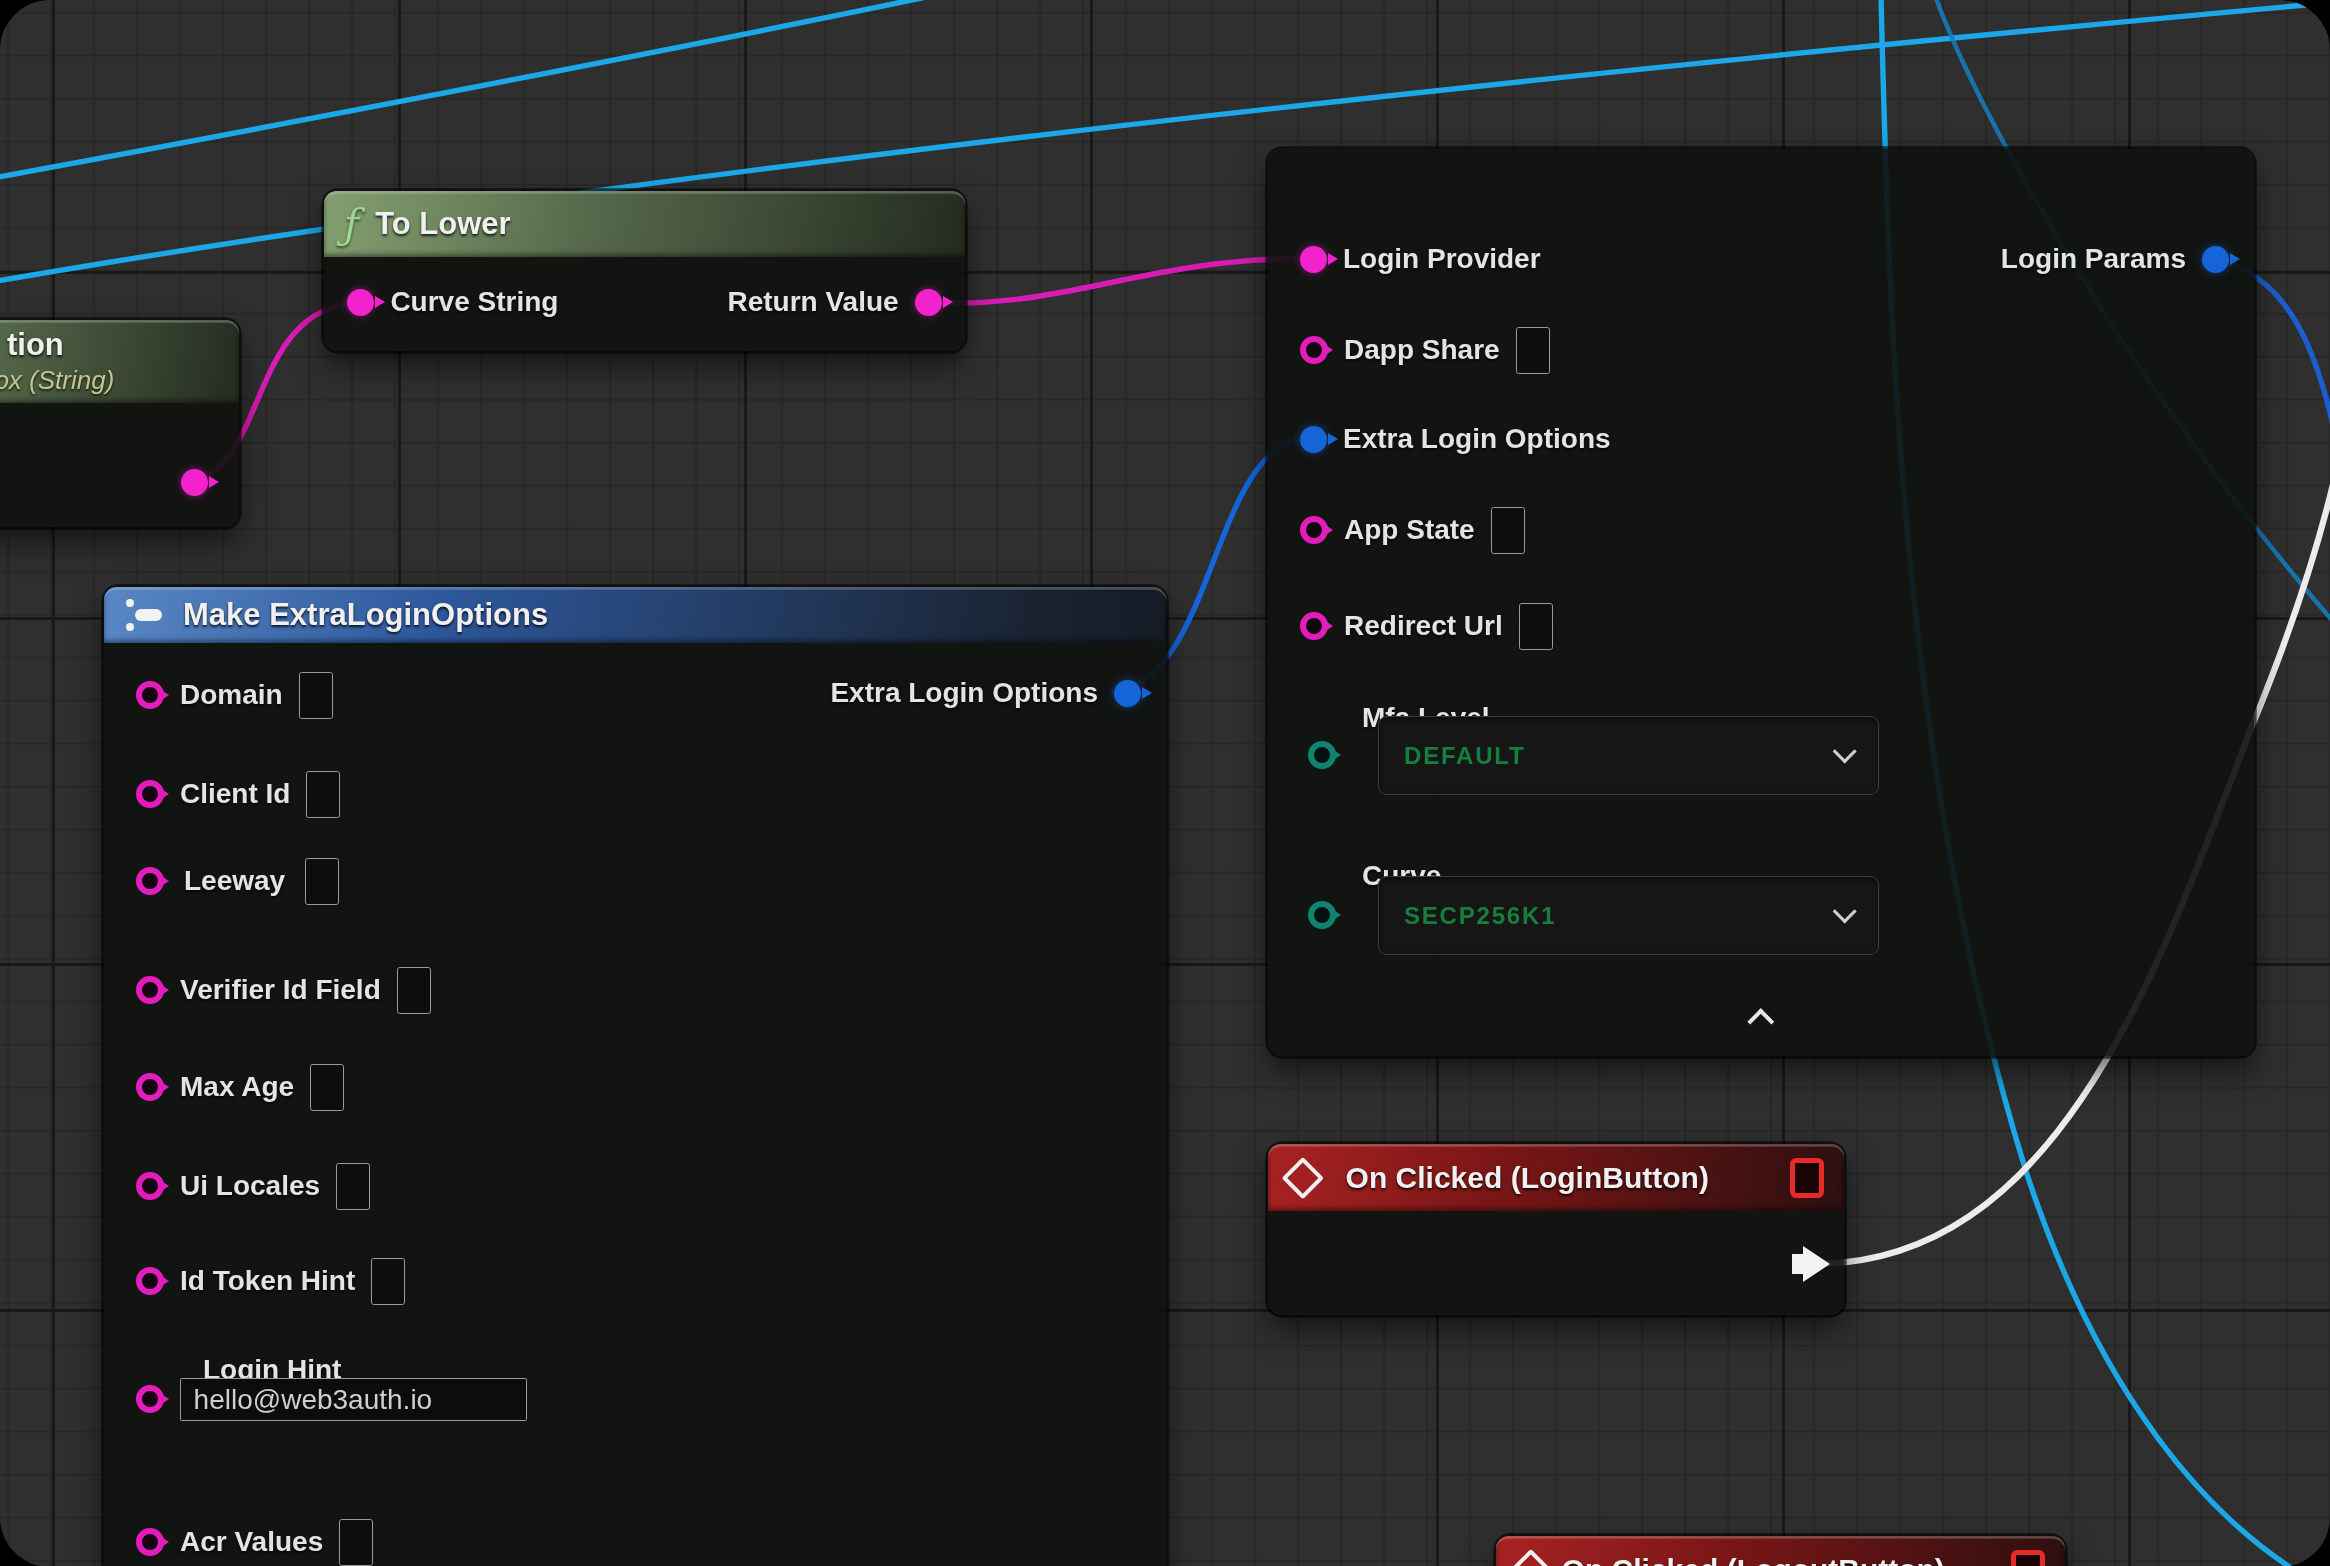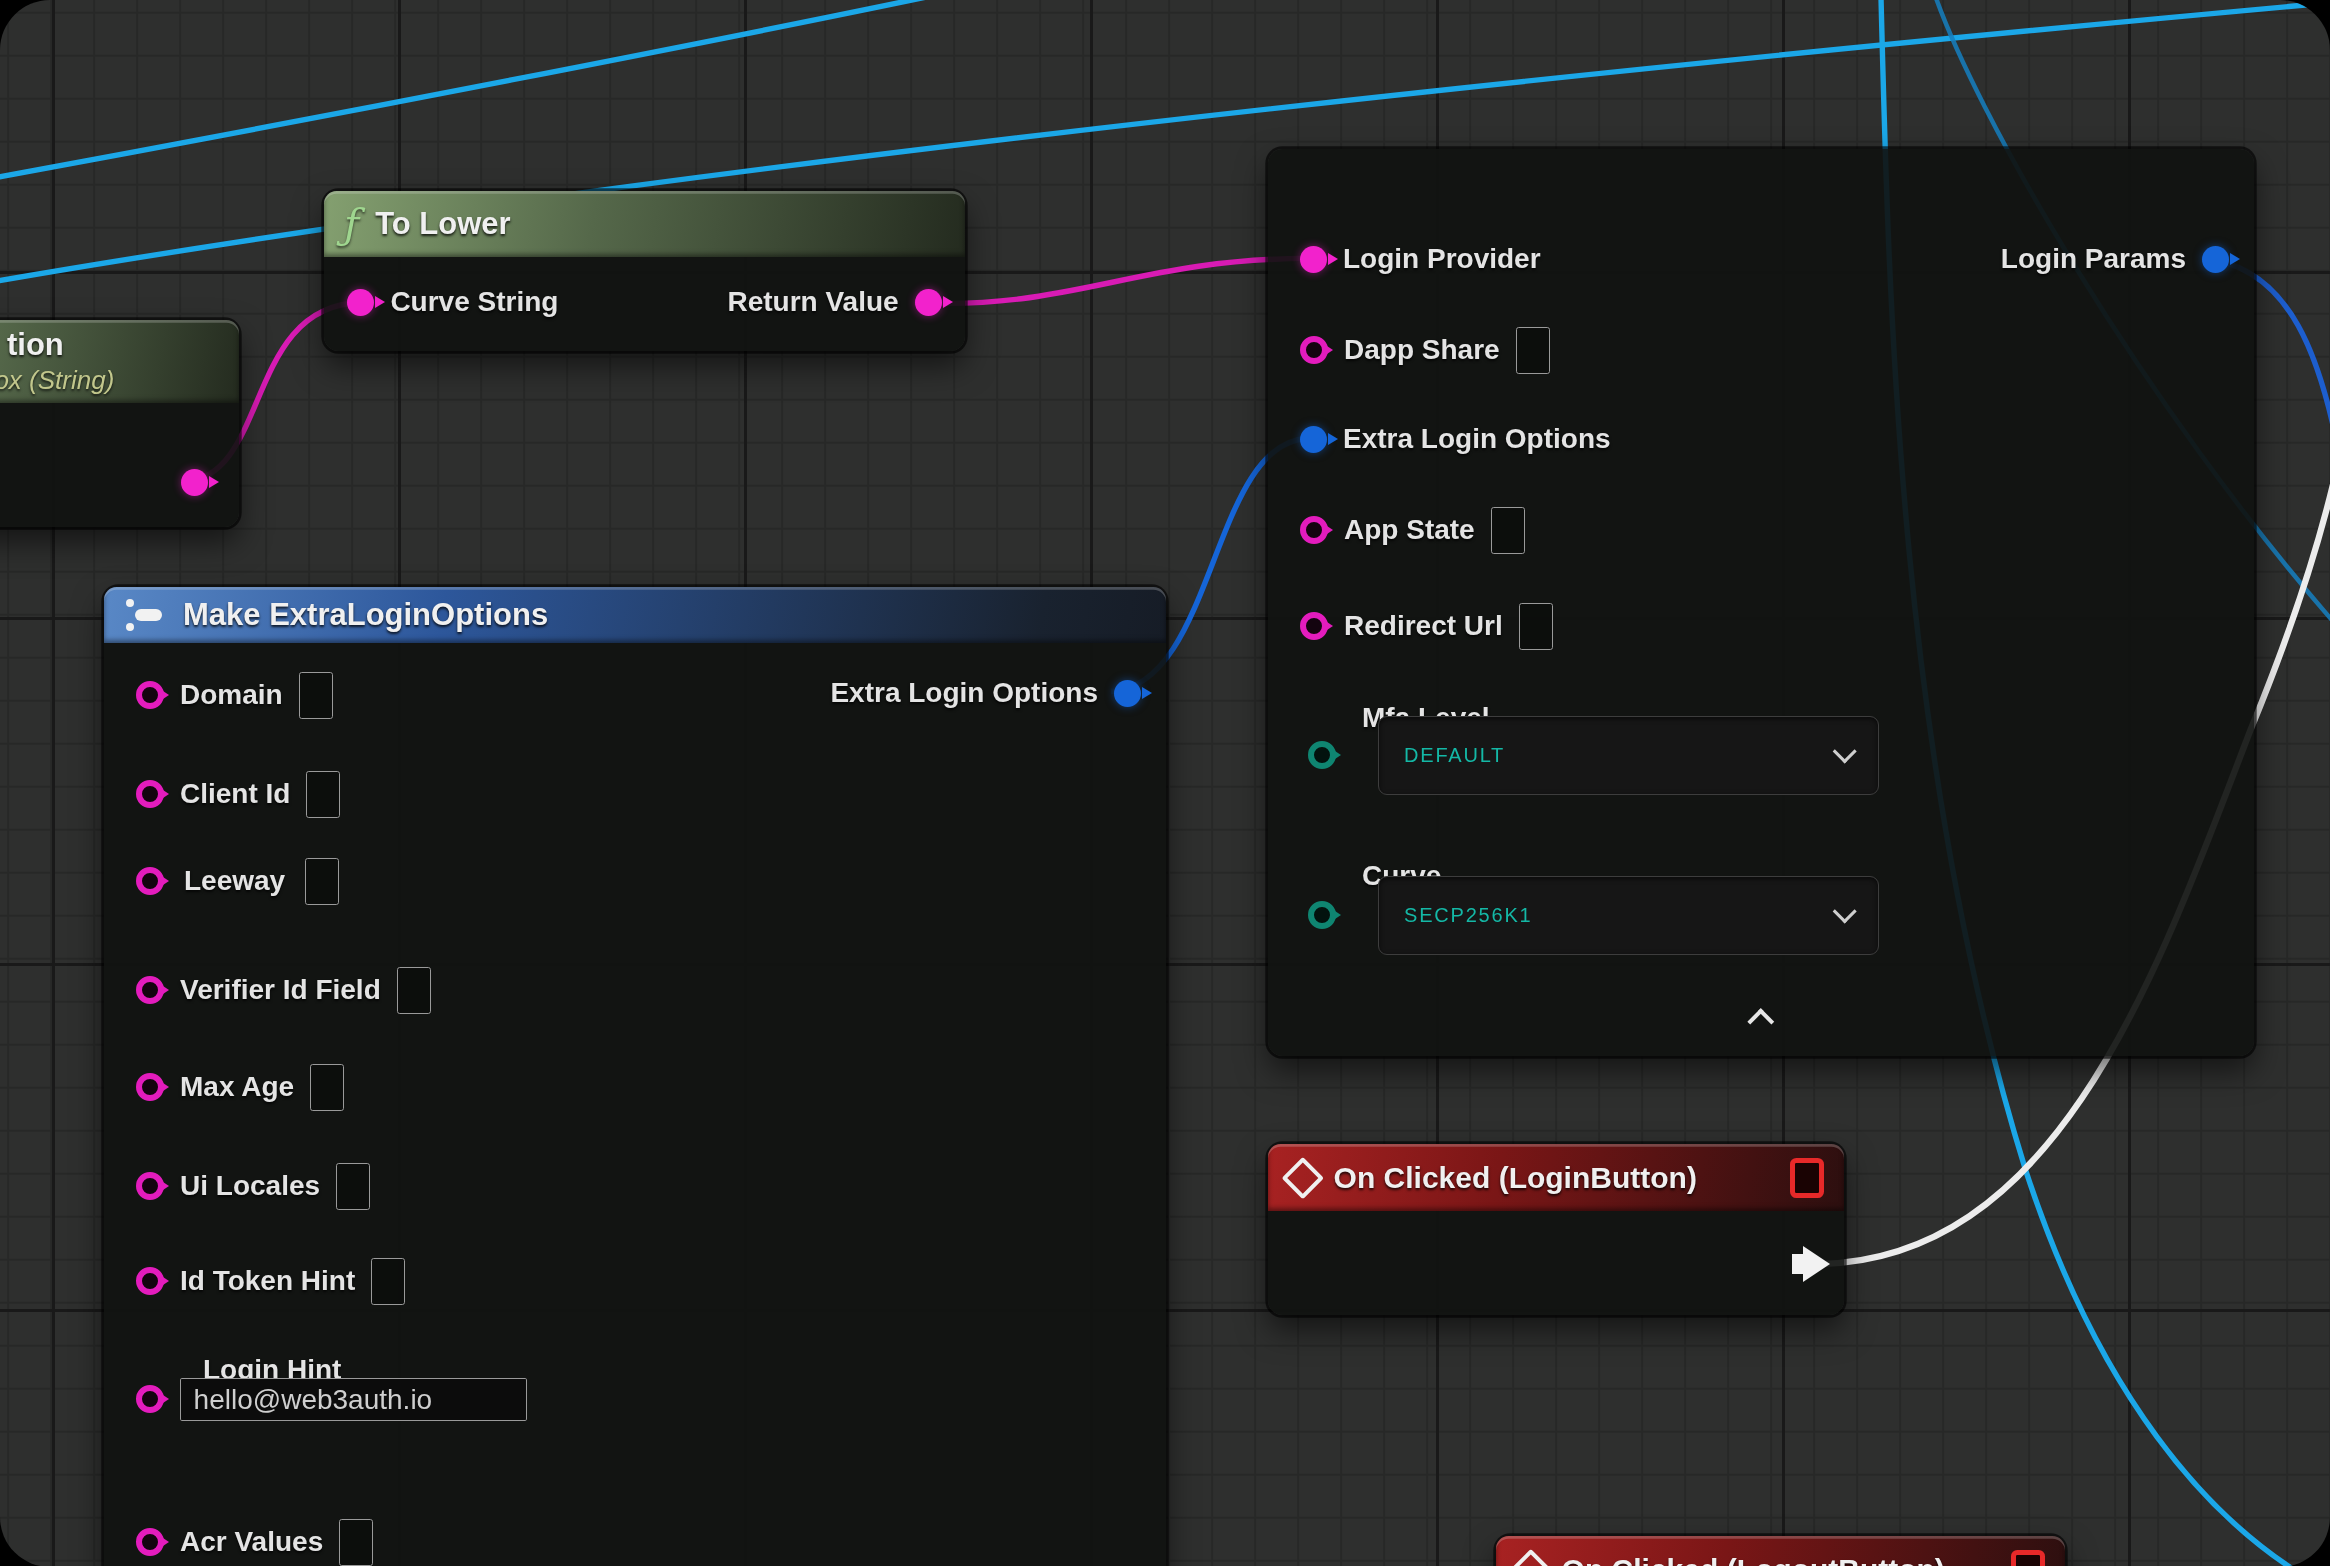--- a/index.html
+++ b/index.html
@@ -43,21 +43,21 @@
   .pin.teal.hollow{width:16px;height:16px;border:6.3px solid #0f8571;background:#03120e;}
   .pin.teal.hollow::after{left:18px;top:1.8px;border-left:9px solid #0f8571;}
 
   .valbox{width:32px;height:45px;border:1.8px solid #9a9a9a;border-radius:2.7px;background:rgba(6,6,6,0.4);flex:0 0 auto;}
   .textfield{height:41px;border:1.8px solid #9a9a9a;border-radius:1.8px;background:#0c0c0c;
              color:#cfcfcf;font-size:28px;line-height:41px;padding:0 12.6px;white-space:nowrap;}
 
   .dropdown{position:absolute;width:501px;height:79px;background:#161616;border:1.8px solid #3d3d3d;
             border-radius:9px;display:flex;align-items:center;justify-content:space-between;
             padding:0 25px;box-sizing:border-box;box-shadow:inset 0 1.8px 5.4px rgba(0,0,0,.6);}
-  .dropdown .dval{font-size:20px;color:#14b8a6;letter-spacing:1.8px;font-weight:400;}
+  .dropdown .dval{font-size:24px;color:#15803d;letter-spacing:1.8px;font-weight:700;}
   .chev{width:14.4px;height:14.4px;border-right:3.6px solid #cfcfcf;border-bottom:3.6px solid #cfcfcf;
         transform:rotate(45deg);margin-top:-7.2px;}
   .chev-up{position:absolute;left:50%;transform:translateX(-50%) rotate(-45deg);width:15.3px;height:15.3px;
            border-top:4.5px solid #e6e6e6;border-right:4.5px solid #e6e6e6;}
 
   .ficon{font-family:"DejaVu Serif",serif;font-style:italic;font-size:41px;color:#9fd68f;
          text-shadow:0 1.8px 2.7px rgba(0,0,0,.6);line-height:1;}
   .makeicon{position:relative;width:43px;height:36px;flex:0 0 auto;}
   .makeicon .d1,.makeicon .d2{position:absolute;left:1.8px;width:8px;height:8px;border-radius:50%;background:#f2f2f2;}
   .makeicon .d1{top:1.8px;} .makeicon .d2{bottom:1.8px;}
@@ -222,21 +222,21 @@
       <span class="dval">SECP256K1</span>
       <span class="chev"></span>
     </div>
 
     <span class="chev-up" style="top:863px;"></span>
   </div>
 
   <div class="node" style="left:1268px;top:1144px;width:576px;height:171px;">
     <div class="hdr hdr-red" style="height:67px;justify-content:flex-start;">
       <span class="diamond"></span>
-      <span class="title" style="font-size:30px;">On Clicked (LoginButton)</span>
+      <span class="title" style="font-size:30px;margin-left:12px;">On Clicked (LoginButton)</span>
       <span class="redsq" style="margin-left:auto;"></span>
     </div>
     <div style="position:absolute;right:14.4px;top:102px;display:flex;align-items:center;">
       <span class="execstub"></span>
       <span class="execpin"></span>
     </div>
   </div>
 
   <div class="node" style="left:1496px;top:1536px;width:569px;height:81px;">
     <div class="hdr hdr-red" style="height:67px;justify-content:flex-start;">

